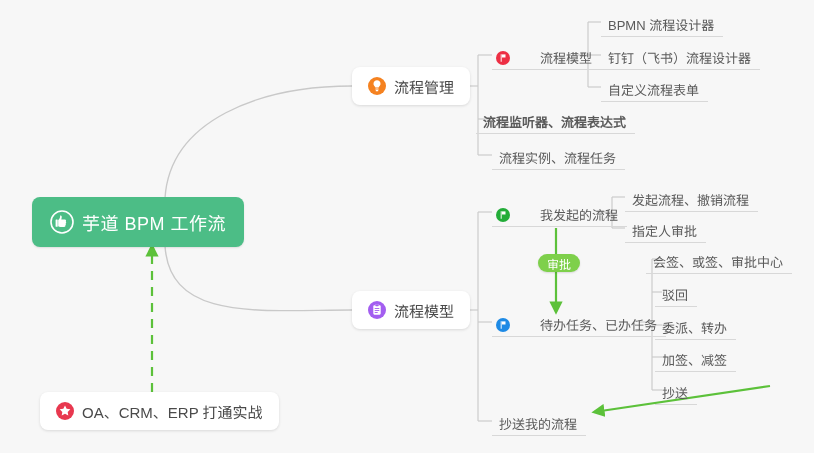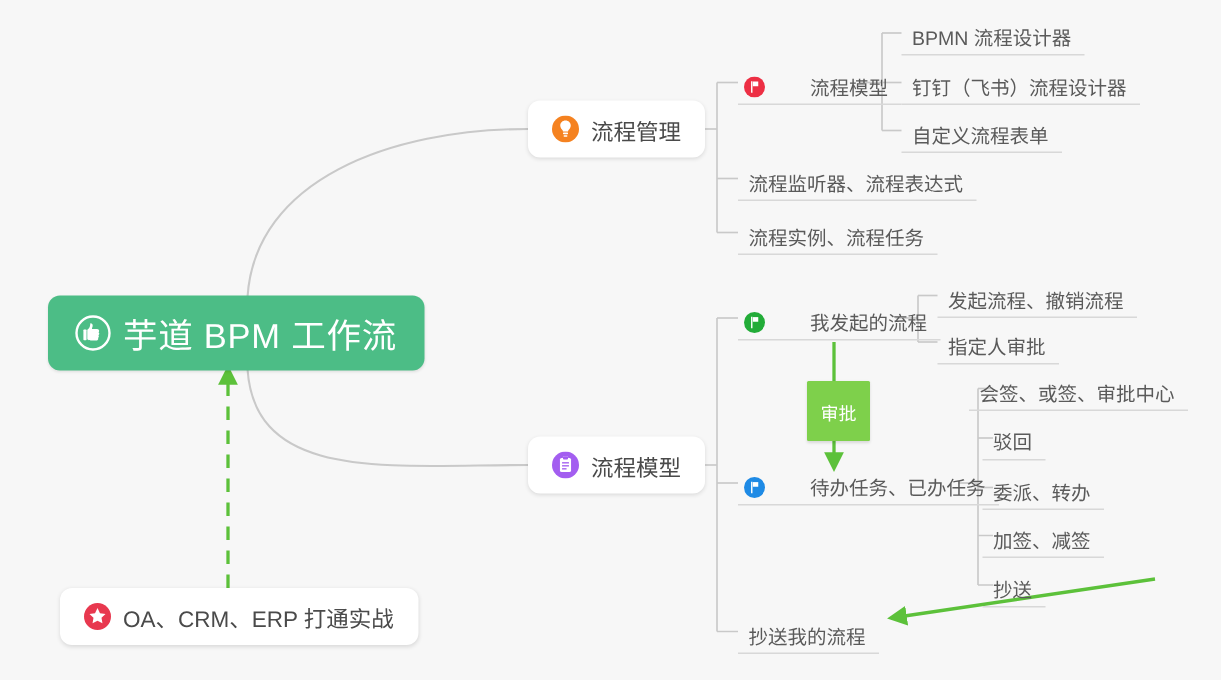--- a/index.html
+++ b/index.html
@@ -37,21 +37,21 @@
     white-space: nowrap;
   }
 
   
   .node-root {
     background: #4cbd86;
     border-radius: 8px;
     padding: 0 18px;
     height: 50px;
     color: #ffffff;
-    font-size: 23px;
+    font-size: 18px;
     letter-spacing: 0.5px;
     box-shadow: 0 1px 2px rgba(0,0,0,0.10);
   }
   .node-root .node-label { color:#fff; }
 
   
   .node-card {
     background: #ffffff;
     border-radius: 8px;
     padding: 0 16px;
@@ -73,24 +73,24 @@
     padding-bottom: 4px;
   }
   .node-leaf .node-label { line-height: 1; }
 
   
   .node-leaf.with-icon { padding-left: 4px; gap: 24px; }
 
   
   .node-badge {
     background: #7ed04b;
-    border-radius: 1px;
+    border-radius: 13px;
     color: #ffffff;
     font-size: 12px;
-    height: 40px;
+    height: 18px;
     padding: 0 9px;
     justify-content: center;
     box-shadow: 0 1px 2px rgba(0,0,0,0.12);
   }
 
   .node-label { display: inline-block; }
 
   
   .icon {
     display: inline-flex;
@@ -212,21 +212,21 @@
   <div class="node node-leaf" style="left:601px; top:7px;">
     <span class="node-label">BPMN 流程设计器</span>
   </div>
   <div class="node node-leaf" style="left:601px; top:40px;">
     <span class="node-label">钉钉（飞书）流程设计器</span>
   </div>
   <div class="node node-leaf" style="left:601px; top:72px;">
     <span class="node-label">自定义流程表单</span>
   </div>
 
-  <div class="node node-leaf" style="left:492px; top:104px;">
+  <div class="node node-leaf" style="left:476px; top:104px;font-weight:bold;">
     <span class="node-label">流程监听器、流程表达式</span>
   </div>
   <div class="node node-leaf" style="left:492px; top:140px;">
     <span class="node-label">流程实例、流程任务</span>
   </div>
 
   <div class="node node-card" style="left:352px; top:291px;">
     <span class="icon icon-md">
       <svg viewBox="0 0 18 18" width="18" height="18">
         <circle cx="9" cy="9" r="9" fill="#a35ef0"></circle>
@@ -270,21 +270,21 @@
         <path fill="#ffffff" d="M4.7 3.2h.95v7.6H4.7z"></path>
         <path fill="#ffffff" d="M5.9 3.4h3.6v3.1H5.9z"></path>
       </svg>
     </span>
     <span class="node-label">待办任务、已办任务</span>
   </div>
 
   <div class="node node-leaf" style="left:646px; top:244px;">
     <span class="node-label">会签、或签、审批中心</span>
   </div>
-  <div class="node node-leaf" style="left:655px; top:277px;font-family:Liberation Mono, monospace;">
+  <div class="node node-leaf" style="left:655px; top:277px;">
     <span class="node-label">驳回</span>
   </div>
   <div class="node node-leaf" style="left:655px; top:310px;justify-content:center;">
     <span class="node-label">委派、转办</span>
   </div>
   <div class="node node-leaf" style="left:655px; top:342px;">
     <span class="node-label">加签、减签</span>
   </div>
   <div class="node node-leaf" style="left:655px; top:375px;">
     <span class="node-label">抄送</span>

